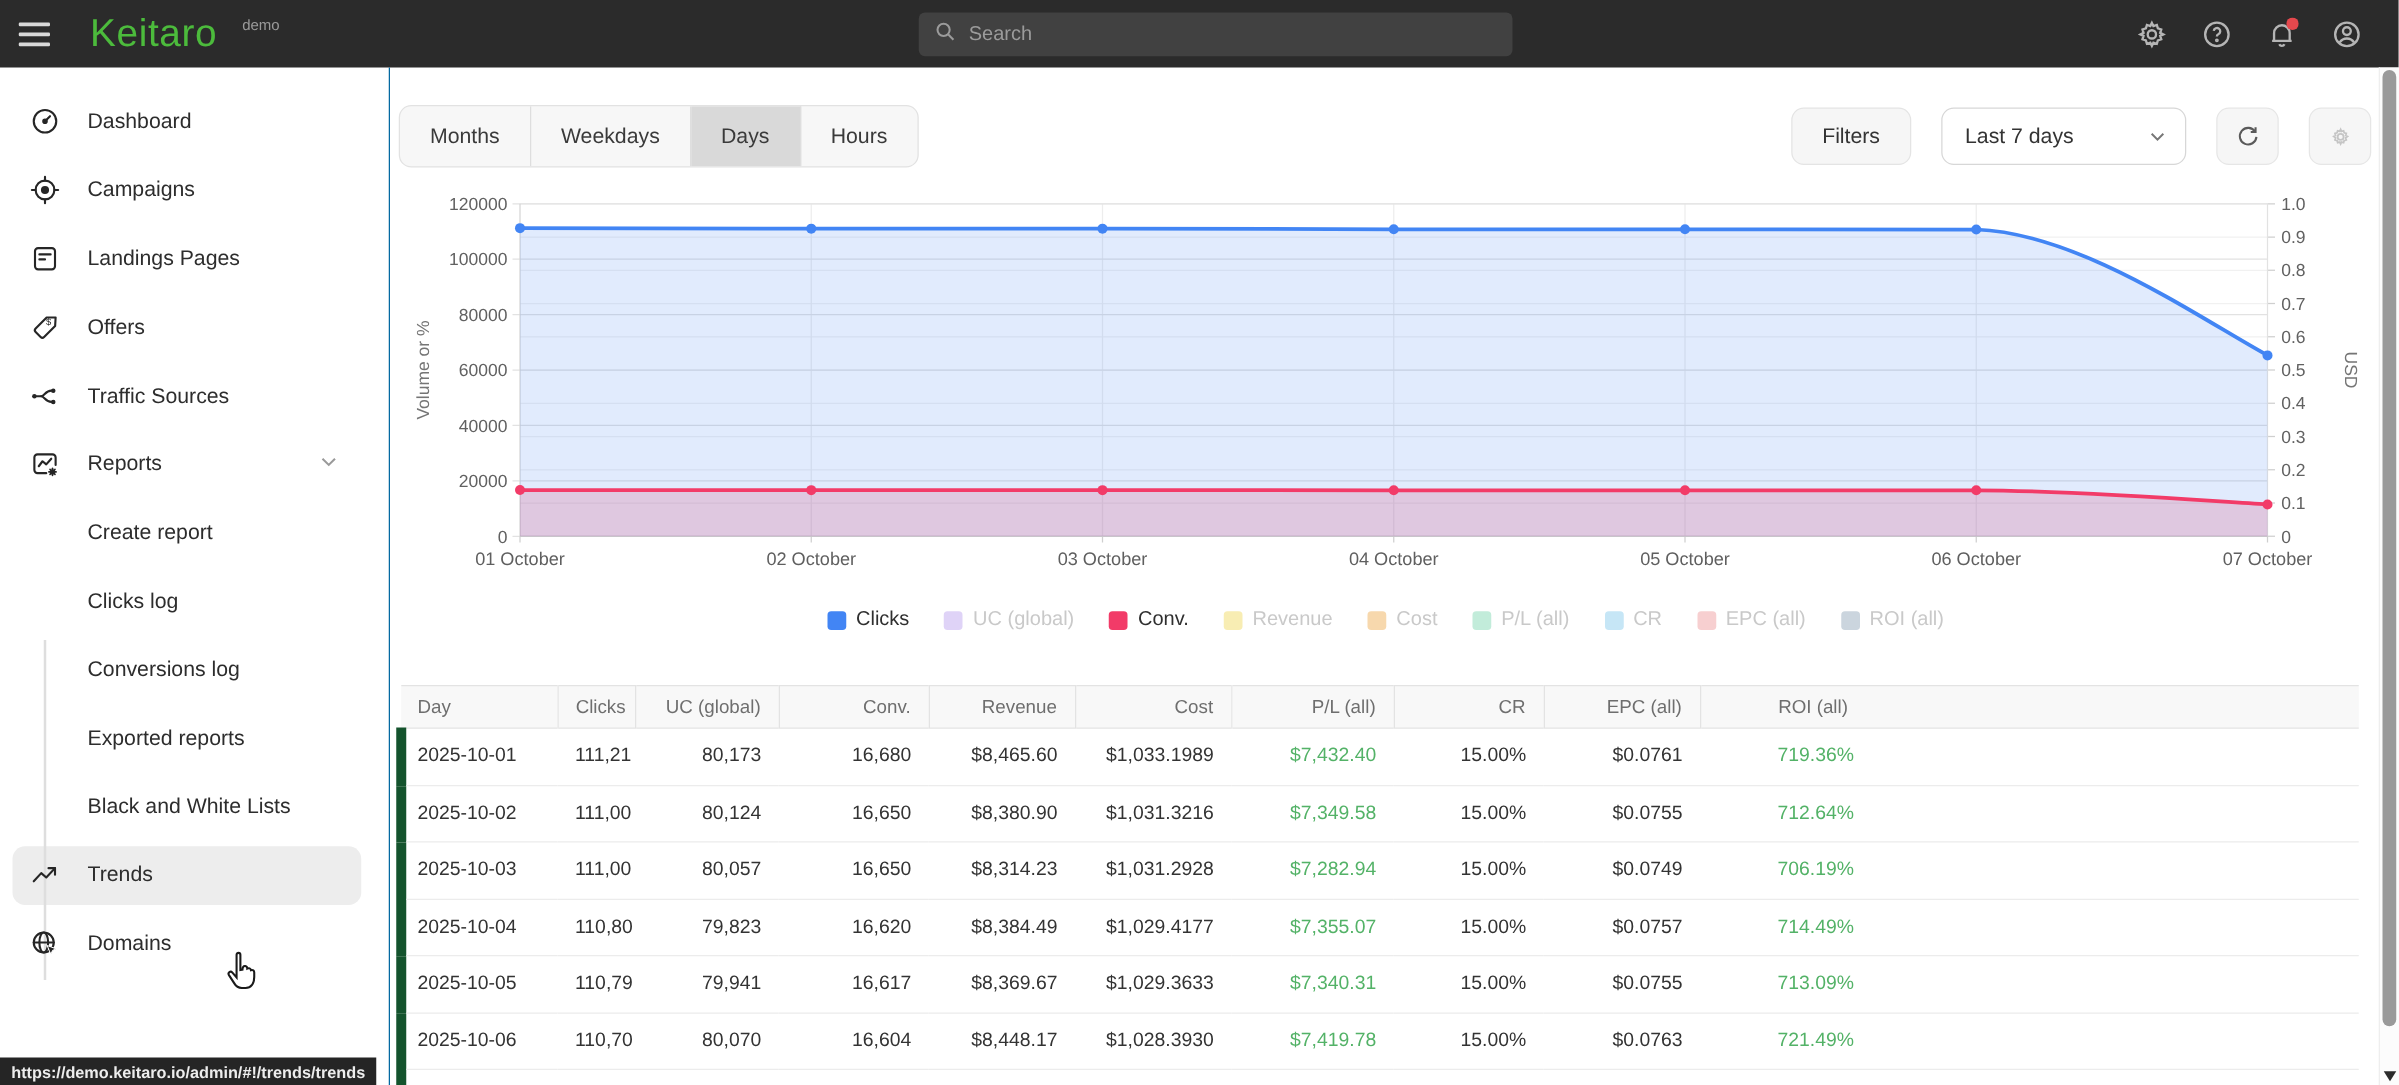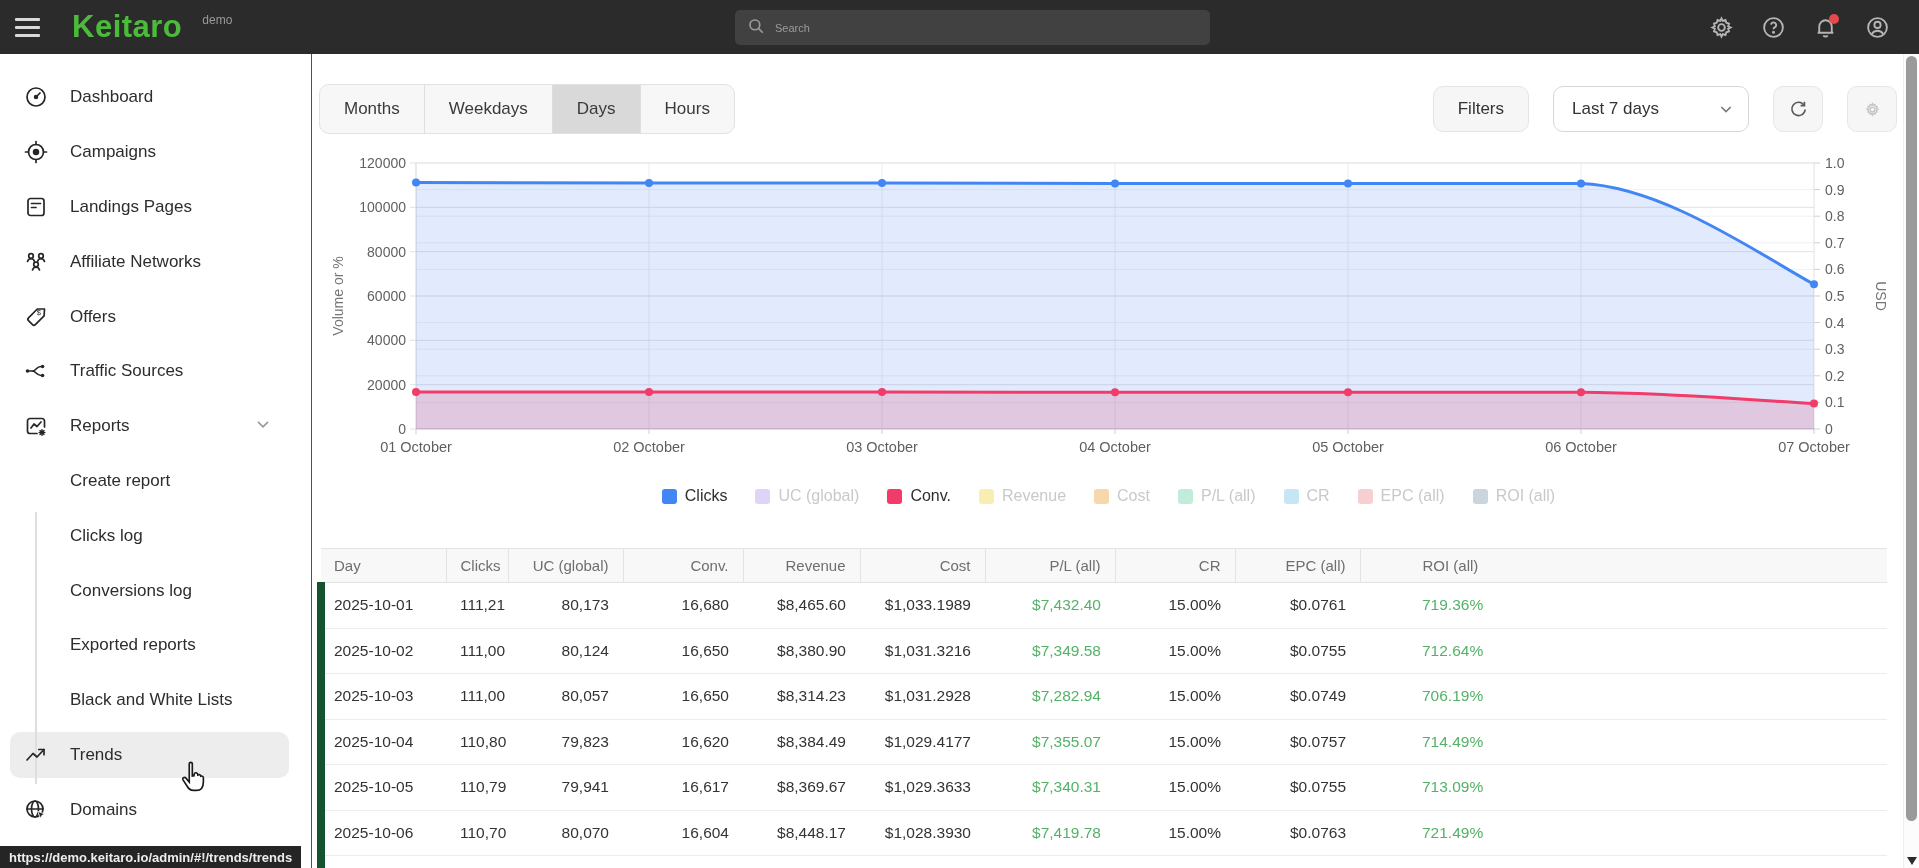--- a/index.html
+++ b/index.html
@@ -1,25 +1,25 @@
 <!DOCTYPE html>
 <html><head>
 <meta charset="utf-8">
 <style>
   * { box-sizing: border-box; margin: 0; padding: 0; }
   html,body { width:1919px; height:868px; overflow:hidden; background:#fff;
     font-family:"Liberation Sans", sans-serif; }
   .topbar { position:relative; height:54px; background:#2b2b2b; display:flex; align-items:center; }
   .hamburger { width:54px; display:flex; flex-direction:column; gap:5px; align-items:center; cursor:pointer; }
   .hamburger span { display:block; width:25px; height:3px; background:#d9d9d9; border-radius:1px; }
-  .brand { color:#4cbb3c; font-size:31px; font-weight:bold; letter-spacing:.5px; margin-left:18px; }
+  .brand { color:#4cbb3c; font-size:31px; font-weight:normal; letter-spacing:.5px; margin-left:18px; }
   .brand-env { color:#9a9a9a; font-size:12px; margin-left:20px; margin-top:-14px; }
   .searchbox { position:absolute; left:735px; top:10px; width:475px; height:35px; background:#414141;
     border-radius:5px; display:flex; align-items:center; padding:0 12px; gap:10px; }
-  .searchbox input { background:transparent; border:none; outline:none; color:#d5d5d5; font-size:11px; width:100%; }
+  .searchbox input { background:transparent; border:none; outline:none; color:#d5d5d5; font-size:16px; width:100%; }
   .searchbox input::placeholder { color:#9b9b9b; }
   .top-icons { position:absolute; right:28px; top:0; height:54px; display:flex; align-items:center; gap:24px; }
   .tbtn { width:28px; height:28px; display:flex; align-items:center; justify-content:center; position:relative; cursor:pointer; }
   .app { display:flex; height:814px; position:relative; }
   .sidebar { width:312px; border-right:1px solid #0369a1; padding-top:16px; position:relative; flex:none; }
   .side-item { height:54.8px; display:flex; align-items:center; position:relative; cursor:pointer; }
   .side-item .ic { width:24px; height:24px; margin-left:24px; flex:none; }
   .side-item .lbl { margin-left:22px; font-size:17px; color:#2d2d2d; }
   .side-item.sub .lbl { margin-left:70px; }
   .side-item.active::before { content:""; position:absolute; left:10px; right:22px; top:4px; bottom:4px;
@@ -144,31 +144,20 @@
         <div class="side-item">
           <span class="ic"><svg width="24" height="24" viewBox="0 0 24 24" fill="none" stroke="#262626" stroke-width="1.7" stroke-linecap="round" stroke-linejoin="round">
               <rect x="4" y="3.5" width="16" height="17" rx="2.5"></rect>
               <line x1="7.5" y1="8.5" x2="16.5" y2="8.5"></line>
               <line x1="7.5" y1="12.5" x2="12" y2="12.5"></line>
             </svg></span>
           <span class="lbl">Landings Pages</span>
         </div>
         <div class="side-item">
           <span class="ic"><svg width="24" height="24" viewBox="0 0 24 24" fill="none" stroke="#262626" stroke-width="1.7" stroke-linecap="round" stroke-linejoin="round">
-              <circle cx="7" cy="6" r="2.3"></circle>
-              <path d="M3.5 11.5 a3.6 3.6 0 0 1 7 0"></path>
-              <circle cx="17" cy="6" r="2.3"></circle>
-              <path d="M13.5 11.5 a3.6 3.6 0 0 1 7 0"></path>
-              <circle cx="12" cy="14.5" r="2.3"></circle>
-              <path d="M8.5 20 a3.6 3.6 0 0 1 7 0"></path>
-            </svg></span>
-          <span class="lbl">Affiliate Networks</span>
-        </div>
-        <div class="side-item">
-          <span class="ic"><svg width="24" height="24" viewBox="0 0 24 24" fill="none" stroke="#262626" stroke-width="1.7" stroke-linecap="round" stroke-linejoin="round">
               <path d="M20.5 4 h-7.2 l-8.8 8.8 a2 2 0 0 0 0 2.8 l4 4 a2 2 0 0 0 2.8 0 l8.8 -8.8 z"></path>
               <text x="14.8" y="10.3" font-size="7.5" fill="#262626" stroke="none" text-anchor="middle" font-family="Liberation Sans, sans-serif">$</text>
             </svg></span>
           <span class="lbl">Offers</span>
         </div>
         <div class="side-item">
           <span class="ic"><svg width="24" height="24" viewBox="0 0 24 24" fill="none" stroke="#262626" stroke-width="1.7" stroke-linecap="round" stroke-linejoin="round">
               <path d="M4 12 h5 c2.5 0 3.5 -4.5 8 -4.5"></path>
               <path d="M9 12 c2.5 0 3.5 4.5 8 4.5"></path>
               <circle cx="3.5" cy="12" r="1.8" fill="#262626" stroke="none"></circle>

